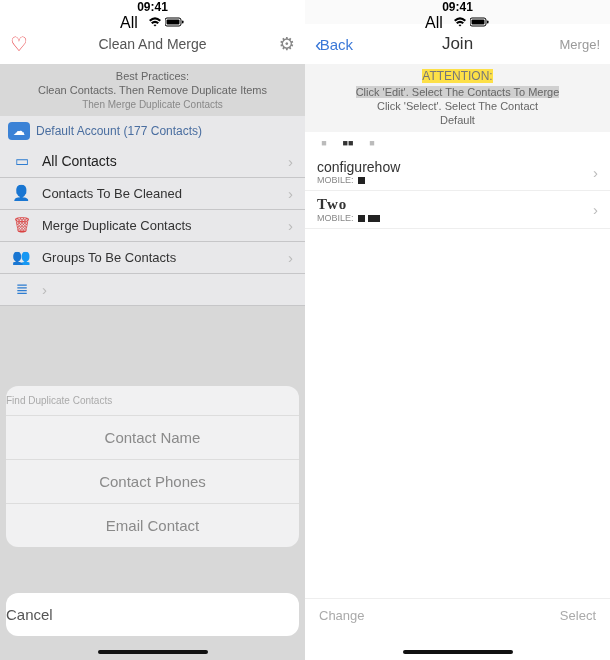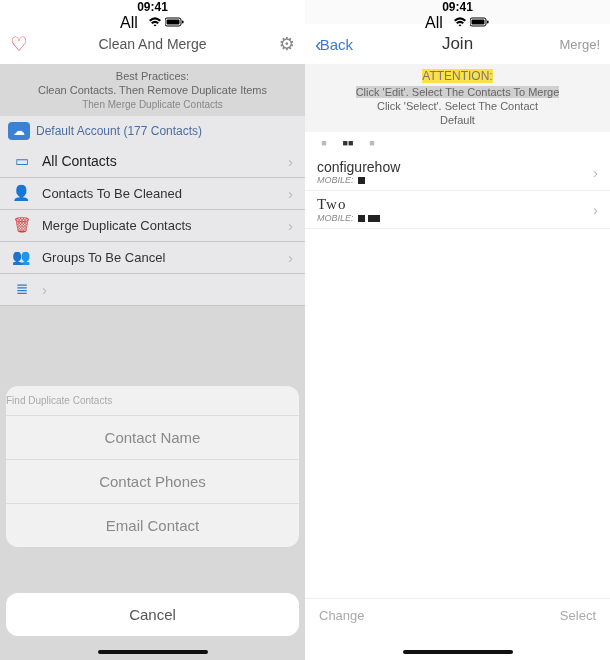--- a/index.html
+++ b/index.html
@@ -38,31 +38,31 @@
     .menu-row .icon { width: 20px; display: flex; justify-content: center; color: #2f7dd1; font-size: 15px; }
     .menu-row .icon.danger { color: #d94141; }
     .menu-row .label { flex: 1; }
     .chev { color: #bbb; font-size: 15px; }
 
     .filter-icons { height: 22px; display: flex; align-items: center; gap: 14px; padding: 0 14px; background: #fff; }
     .filter-dot { width: 10px; height: 10px; display: flex; align-items: center; justify-content: center; font-size: 9px; color: #bbb; }
     .filter-dot.active { color: #333; }
     .list-row { padding: 5px 12px; border-bottom: 1px solid #eee; background: #fff; display: flex; align-items: center; justify-content: space-between; }
     .list-row .name { font-size: 14px; color: #333; }
-    .list-row .name.serif { font-family: Georgia, serif; font-weight: normal; font-size: 15px; letter-spacing: 1px; }
-    .list-row .sub { font-size: 9px; color: #888; display: flex; align-items: center; gap: 4px; font-style: italic; }
+    .list-row .name.serif { font-family: Georgia, serif; font-weight: bold; font-size: 15px; letter-spacing: 1px; }
+    .list-row .sub { font-size: 9px; color: #888; display: flex; align-items: center; gap: 4px; }
     .mini-squares { display: flex; gap: 3px; }
     .msq { width: 7px; height: 7px; background: #222; }
 
     .action-sheet { position: absolute; left: 6px; right: 6px; bottom: 24px; }
     .sheet-group { background: #f1f1f2; border-radius: 12px; overflow: hidden; margin-bottom: 7px; }
     .sheet-title { font-size: 10px; color: #aaa; text-align: left; padding: 9px 0; border-bottom: 1px solid #ddd; }
     .sheet-item { font-size: 15px; color: #8a8a8a; text-align: center; padding: 13px 8px; border-bottom: 1px solid #ddd; }
     .sheet-item:last-child { border-bottom: none; }
-    .cancel-btn { background: #fff; border-radius: 12px; text-align: center; padding: 13px 0; font-size: 15px; color: #555; margin-top: 46px; }
+    .cancel-btn { background: #fff; border-radius: 12px; padding: 13px 0; font-size: 15px; color: #555; margin-top: 46px; }
 
     .bottom-bar { position: absolute; left: 0; right: 0; bottom: 28px; height: 34px; display: flex; align-items: center; justify-content: space-between; padding: 4px 14px; background: #fff; font-size: 13px; color: #aaa; border-top: 1px solid #eee; }
     .home-indicator { position: absolute; bottom: 6px; left: 50%; transform: translateX(-50%); width: 110px; height: 4px; border-radius: 3px; background: #111; }
   </style>
 </head>
 <body>
 
 <div class="panel panel-left">
   <div class="status-bar">
     <span>09:41</span>
@@ -115,21 +115,21 @@
       <span class="label">Contacts To Be Cleaned</span>
       <span class="chev">›</span>
     </div>
     <div class="menu-row">
       <span class="icon danger">🗑</span>
       <span class="label">Merge Duplicate Contacts</span>
       <span class="chev">›</span>
     </div>
     <div class="menu-row">
       <span class="icon">👥</span>
-      <span class="label">Groups To Be Cancel</span>
+      <span class="label">Groups To Be Contacts</span>
       <span class="chev">›</span>
     </div>
     <div class="menu-row bold">
       <span class="icon">≣</span>
       <span class="chev">›</span>
     </div>
   </div>
 
   <div class="action-sheet">
     <div class="sheet-group">

